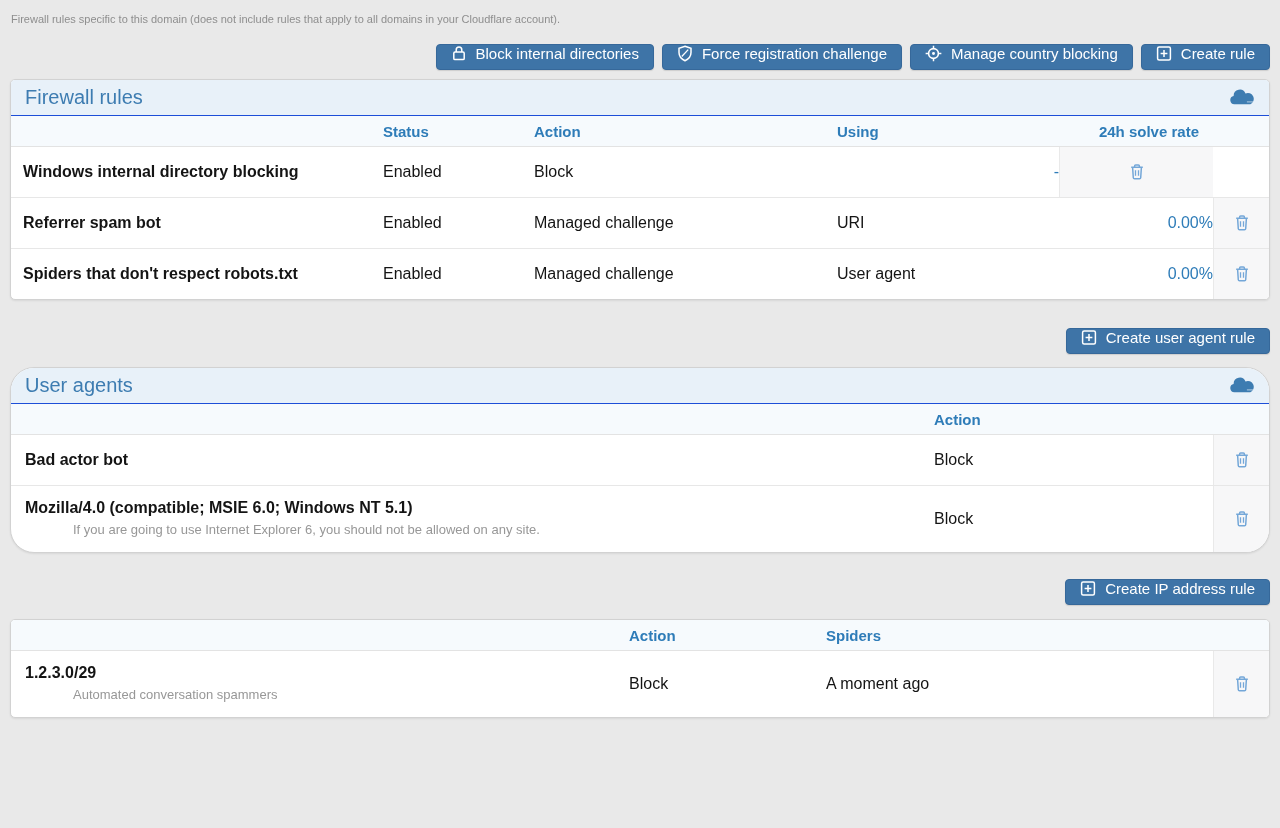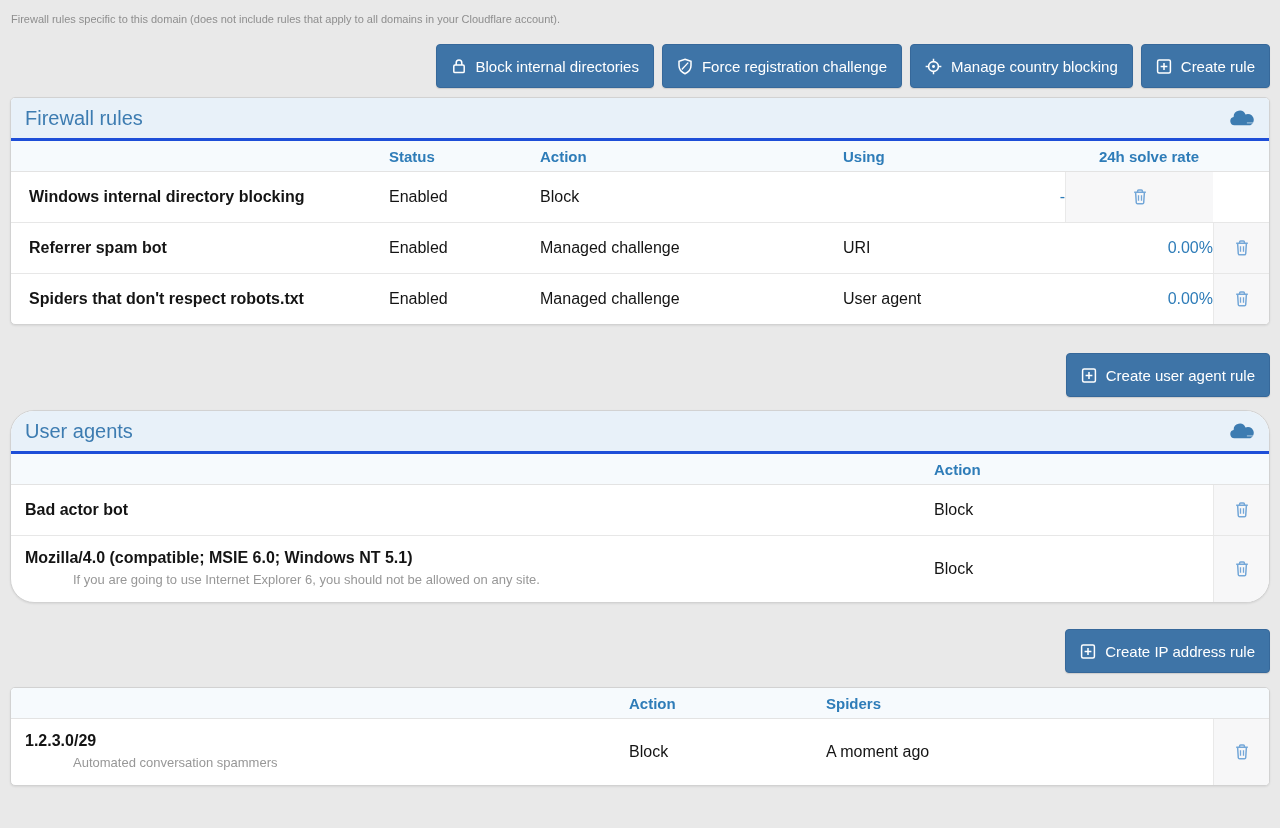--- a/index.html
+++ b/index.html
@@ -18,23 +18,23 @@
   }
   
   .toolbar {
     margin-top: 15px;
     display: flex;
     justify-content: flex-end;
     gap: 8px;
   }
   .btn {
     display: inline-flex;
-    align-items: center;
+    align-items: flex-start;
     gap: 9px;
-    height: 44px;
+    height: 26px;
     padding: 0 14px;
     background: var(--accent, #3e74a7);
     border: 1px solid #36689a;
     border-radius: 4px;
     color: #fff;
     font-size: 15px;
     font-family: "Liberation Sans", sans-serif;
     cursor: pointer;
     box-shadow: 0 1px 1px rgba(0,0,0,.12);
     white-space: nowrap;
@@ -46,42 +46,42 @@
     border: 1px solid #d2d2d2;
     border-radius: 5px;
     box-shadow: 0 1px 2px rgba(0,0,0,.08);
     overflow: hidden;
   }
   .panel-1 { margin-top: 9px; }
   .panel-2 { margin-top: 13px; border-radius: 24px; }
   .panel-3 { margin-top: 14px; }
   .panel-header {
     background: var(--header-bg, #e8f1f9);
-    height: 43px;
+    height: 36px;
     display: flex;
     align-items: center;
     justify-content: space-between;
     padding: 0 14px;
-    border-bottom: 3px solid #1d4ed8;
+    border-bottom: 1px solid #1d4ed8;
   }
   .panel-title {
     color: var(--title-color, #3d7cb1);
     font-size: 20px;
   }
   .cloud { color: #3d7cb1; display: flex; align-items: center; }
   
   .thead {
     background: #f6fafd;
     border-bottom: 1px solid #e3e3e3;
     font-size: 15px;
     font-weight: bold;
     color: var(--link, #2e7cb8);
   }
   .grid { display: grid; align-items: center; }
-  .grid-fw  { grid-template-columns: 360px 151px 303px 222px 1fr 56px; padding-left: 18px; }
+  .grid-fw  { grid-template-columns: 360px 151px 303px 222px 1fr 56px; padding-left: 12px; }
   .grid-ua  { grid-template-columns: 909px 1fr 56px; padding-left: 14px; }
   .grid-ip  { grid-template-columns: 604px 197px 1fr 56px; padding-left: 14px; }
   .thead.grid { height: 31px; }
   .row {
     border-top: 1px solid #e7e7e7;
     font-size: 16px;
   }
   .thead + .row { border-top: none; }
   .row .cell { padding: 16px 0; }
   .row .cell.two-line { padding: 13px 0 15px 0; }

